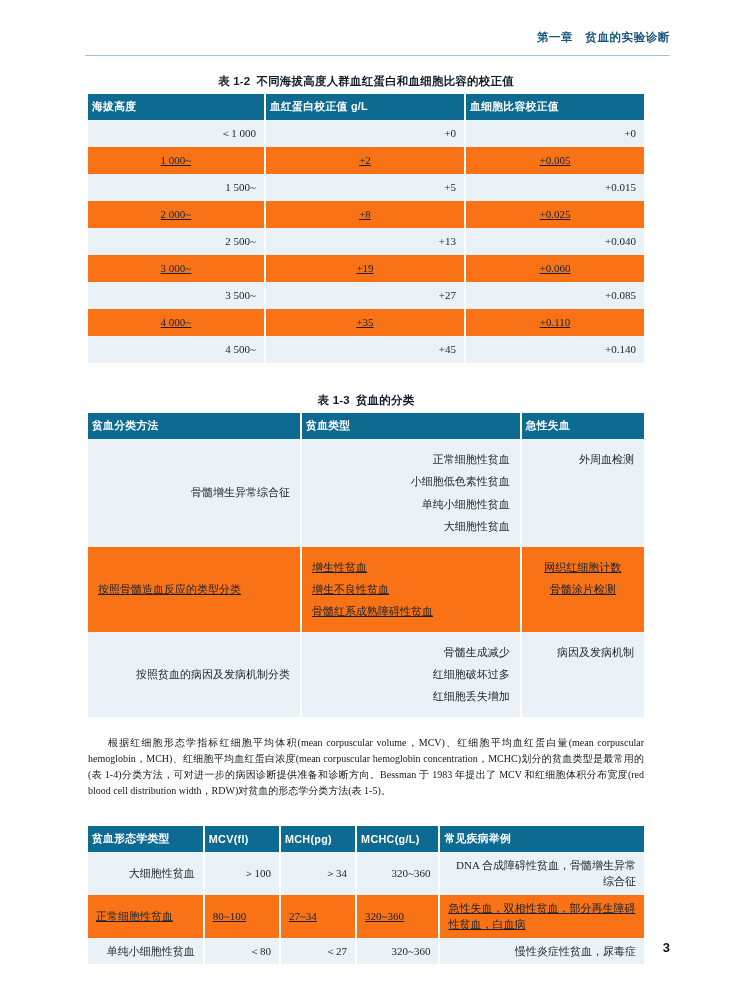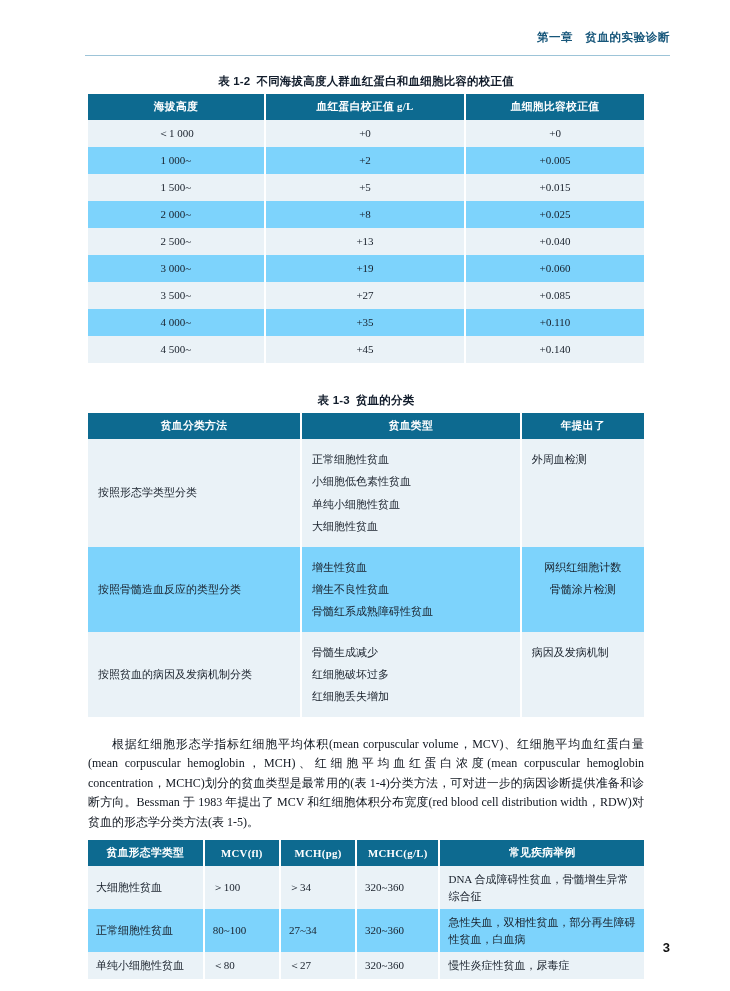--- a/index.html
+++ b/index.html
@@ -76,43 +76,43 @@
     width: 100%;
     border-collapse: separate;
     border-spacing: 0;
     table-layout: fixed;
     font-size: 10.5px;
   }
   table.doc-table th {
     background: #0d6a90;
     color: #ffffff;
     font-weight: 700;
-    font-family: Liberation Serif, serif;
+    font-family: Liberation Sans, sans-serif;
     font-size: 10.8px;
-    text-align: center;
+    text-align: left;
     padding: 6px 4px;
     border-right: 2px solid #ffffff;
     letter-spacing: 0.3px;
     vertical-align: middle;
     margin-top: 24px;
   }
   table.doc-table th:last-child { border-right: none; }
 
   table.doc-table td {
     padding: 5px 8px;
     vertical-align: middle;
     border-right: 2px solid #ffffff;
     color: #18202b;
     font-size: 11px;
     line-height: 1.55;
   }
   table.doc-table td:last-child { border-right: none; }
 
-  tr.row-light td { background: #eaf2f7; }
-  tr.row-dark  td { background: #7dd3fc; }
+  tr.row-light td { background: #eaf2f7; text-align: right; }
+  tr.row-dark  td { background: #f97316; text-decoration: underline; }
 
   td.c-center { text-align: center; }
   td.c-left   { text-align: left; }
 
   
   table.t12 col.c1 { width: 32%; }
   table.t12 col.c2 { width: 36%; }
   table.t12 col.c3 { width: 32%; }
 
   
@@ -125,22 +125,22 @@
   
   table.t14 col.c1 { width: 21%; }
   table.t14 col.c2 { width: 13.7%; }
   table.t14 col.c3 { width: 13.7%; }
   table.t14 col.c4 { width: 15%; }
   table.t14 col.c5 { width: 36.6%; }
   table.t14 td { padding: 5px 8px; line-height: 1.5; }
 
   
   .body-para {
-    margin: 18px 0 8px 0;
-    font-size: 12px;
+    margin: 18px 0 26px 0;
+    font-size: 10px;
     line-height: 1.62;
     text-align: justify;
     text-justify: inter-ideograph;
     text-indent: 2em;
     color: #10161f;
     font-family: "Liberation Serif", "DejaVu Serif", serif;
   }
 
   
   .block-gap-lg { height: 30px; }
@@ -243,26 +243,26 @@
     <table class="doc-table t13">
       <colgroup>
           <col class="c1">
           <col class="c2">
           <col class="c3">
         </colgroup>
       <thead>
         <tr>
           <th>贫血分类方法</th>
           <th>贫血类型</th>
-          <th>年提出了</th>
+          <th>急性失血</th>
         </tr>
       </thead>
       <tbody>
         <tr class="row-light">
-          <td class="c-left">按照形态学类型分类</td>
+          <td class="c-left">骨髓增生异常综合征</td>
           <td class="c-left">
             <div class="stack-item">正常细胞性贫血</div>
             <div class="stack-item">小细胞低色素性贫血</div>
             <div class="stack-item">单纯小细胞性贫血</div>
             <div class="stack-item">大细胞性贫血</div>
           </td>
           <td class="c-left" style="vertical-align:top;">
             <div class="stack-item">外周血检测</div>
           </td>
         </tr>

